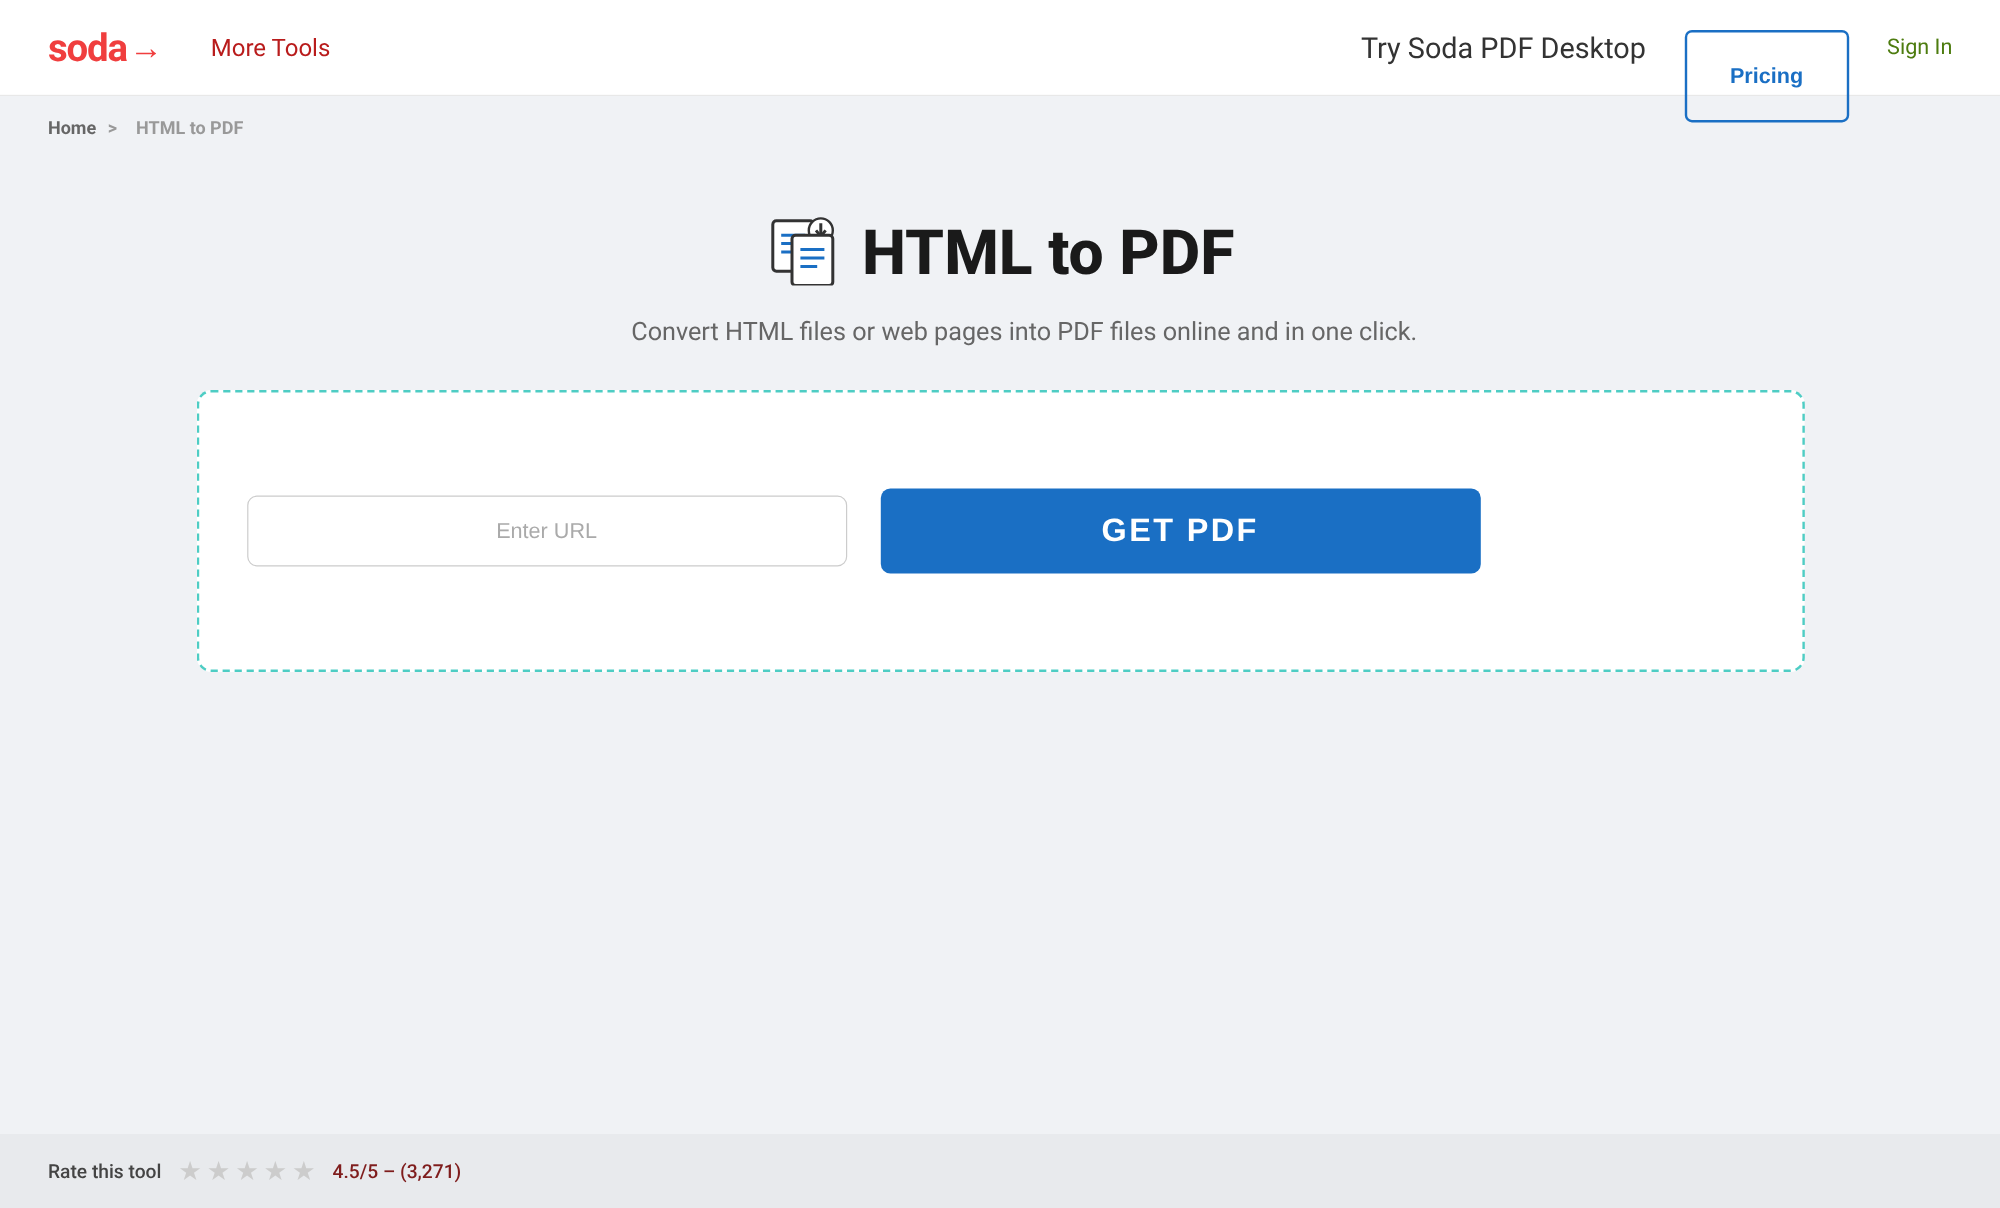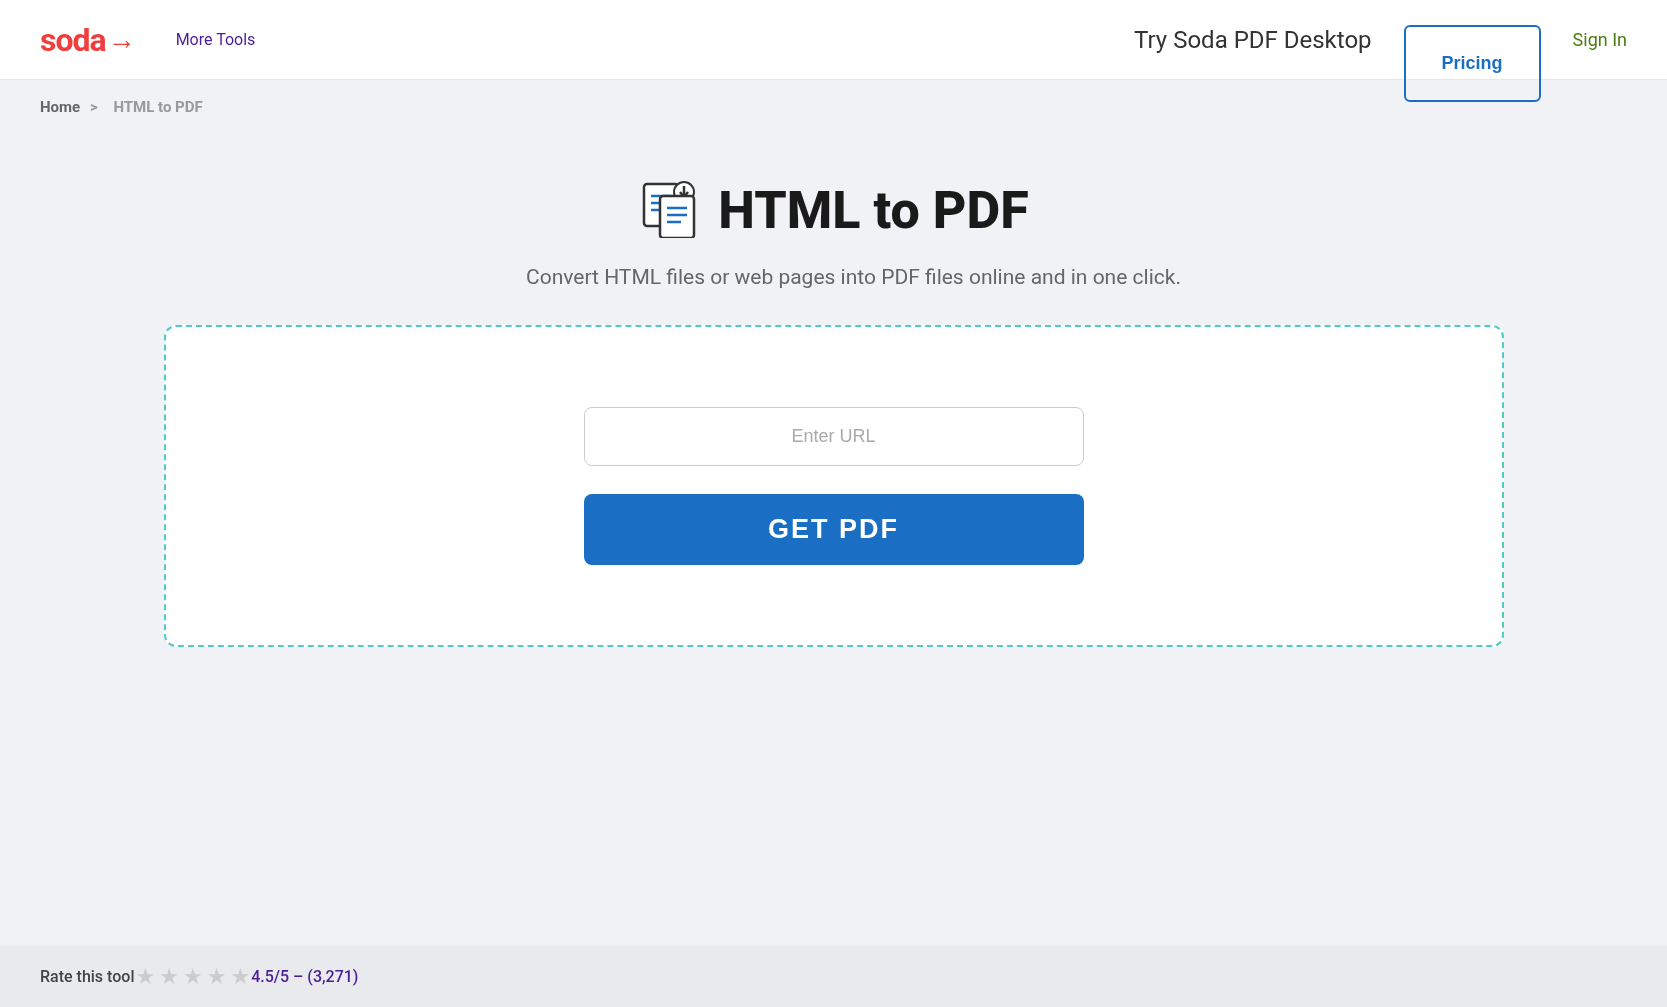--- a/index.html
+++ b/index.html
@@ -46,22 +46,22 @@
       letter-spacing: -1px;
     }
 
     .logo-arrow {
       color: #f03e3e;
       font-size: 28px;
       margin-left: 2px;
     }
 
     .nav-more-tools {
-      font-size: 16px;
-      color: #4c1d95;
+      font-size: 20px;
+      color: #b91c1c;
       text-decoration: none;
       font-weight: 400;
       cursor: pointer;
     }
 
     .nav-right {
       display: flex;
       align-items: center;
       gap: 32px;
     }
@@ -153,21 +153,21 @@
 
     
     .dropzone {
       width: 1340px;
       max-width: 100%;
       background: #fff;
       border: 2px dashed #4ecdc4;
       border-radius: 12px;
       padding: 80px 40px 80px;
       display: flex;
-      flex-direction: column;
+      flex-direction: row;
       align-items: center;
       gap: 28px;
       margin-bottom: 24px;
     }
 
     .url-input {
       width: 500px;
       padding: 18px 24px;
       font-size: 18px;
       color: #aaa;
@@ -196,21 +196,21 @@
       text-transform: uppercase;
     }
 
     
     .rating-bar {
       width: 100%;
       background: #e8eaed;
       padding: 18px 40px;
       display: flex;
       align-items: center;
-      gap: 1px;
+      gap: 14px;
       position: fixed;
       bottom: 0;
       left: 0;
     }
 
     .rating-label {
       font-size: 16px;
       color: #444;
       font-weight: 500;
     }
@@ -220,21 +220,21 @@
       gap: 4px;
     }
 
     .star {
       color: #ccc;
       font-size: 22px;
     }
 
     .rating-value {
       font-size: 16px;
-      color: #4c1d95;
+      color: #7f1d1d;
       font-weight: 500;
     }
   </style>
 </head>
 <body>
 
 <header>
   <div class="nav-left">
     <a class="logo" href="#">
       <span class="logo-text">soda</span>

